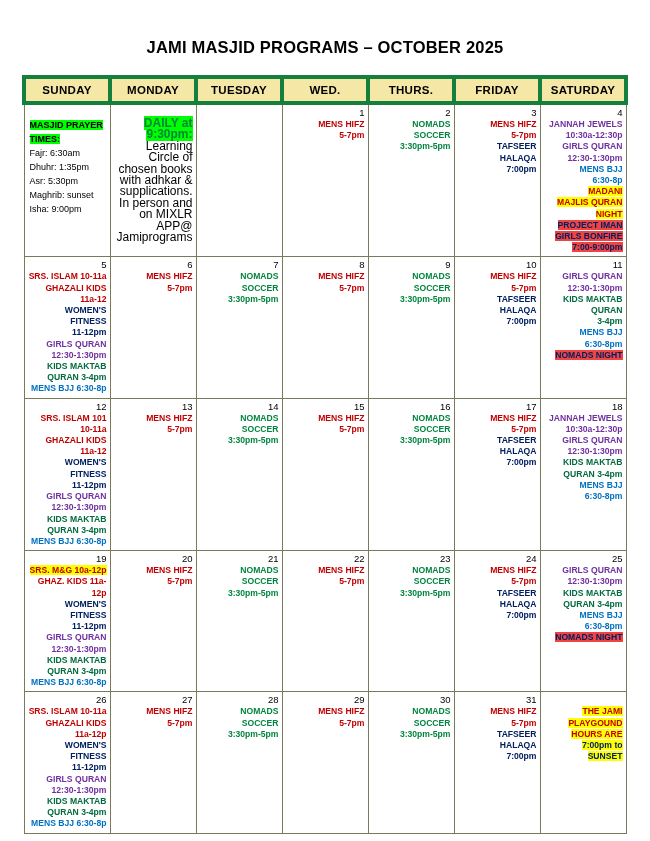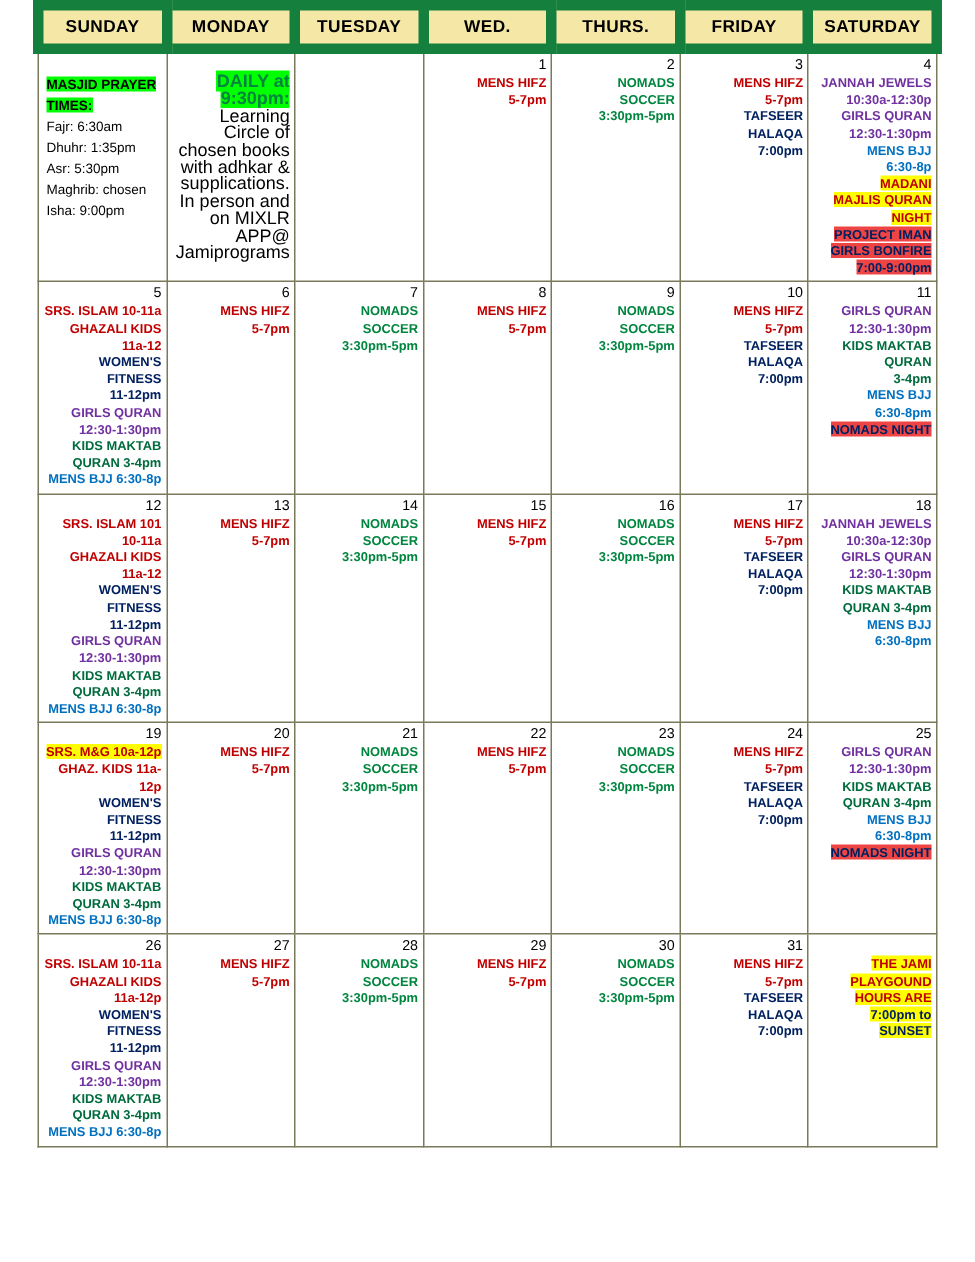--- a/index.html
+++ b/index.html
@@ -30,21 +30,21 @@
     padding-bottom: 18px;
     color: #000;
   }
   table.cal {
     width: 606px;
     border-collapse: collapse;
     table-layout: fixed;
   }
   table.cal th {
     background: #f5e8a6;
-    border: 7px solid #15803d;
+    border: 4px solid #15803d;
     font-size: 11.5px;
     font-weight: bold;
     letter-spacing: 0.3px;
     padding: 5px 0 5px 0;
     text-align: center;
     color: #000;
   }
   table.cal td {
     border: 1px solid #7a7a5a;
     vertical-align: top;
@@ -98,20 +98,21 @@
   .daily .d-hdr {
     font-weight: bold;
     color: #00853f;
   }
 </style>
 </head>
 <body>
 
 <div class="page">
 
+  <div class="title">JAMI MASJID PROGRAMS – OCTOBER 2025</div>
 
   <table class="cal">
     <thead>
       <tr>
         <th>SUNDAY</th>
         <th>MONDAY</th>
         <th>TUESDAY</th>
         <th>WED.</th>
         <th>THURS.</th>
         <th>FRIDAY</th>
@@ -120,21 +121,21 @@
     </thead>
     <tbody id="cal-body">
         <tr>
           <td class="shade">
             <div class="daynum"></div>
             <div class="prayer">
               <div><span class="hl-green b" style="line-height: 13px;">MASJID PRAYER TIMES:</span></div>
               <div>Fajr: 6:30am</div>
               <div>Dhuhr: 1:35pm</div>
               <div>Asr: 5:30pm</div>
-              <div>Maghrib: chosen</div>
+              <div>Maghrib: sunset</div>
               <div>Isha: 9:00pm</div>
             </div>
           </td>
           <td>
             <div class="daynum"></div>
             <div class="daily">
               <div><span class="d-hdr hl-green">DAILY at 9:30pm:</span></div>
               <div>Learning Circle of chosen books with adhkar &amp; supplications. In person and on MIXLR APP@ Jamiprograms</div>
             </div>
           </td>

